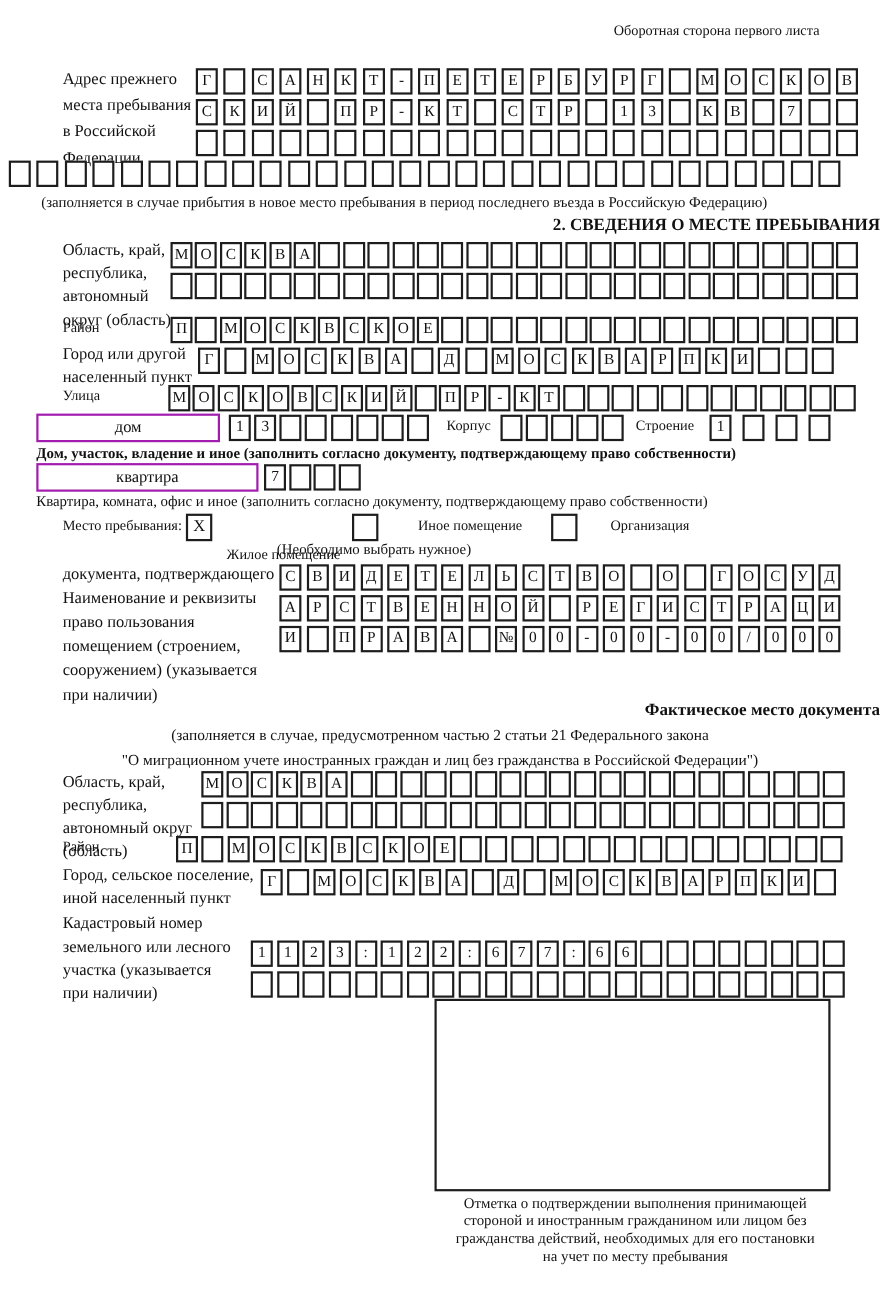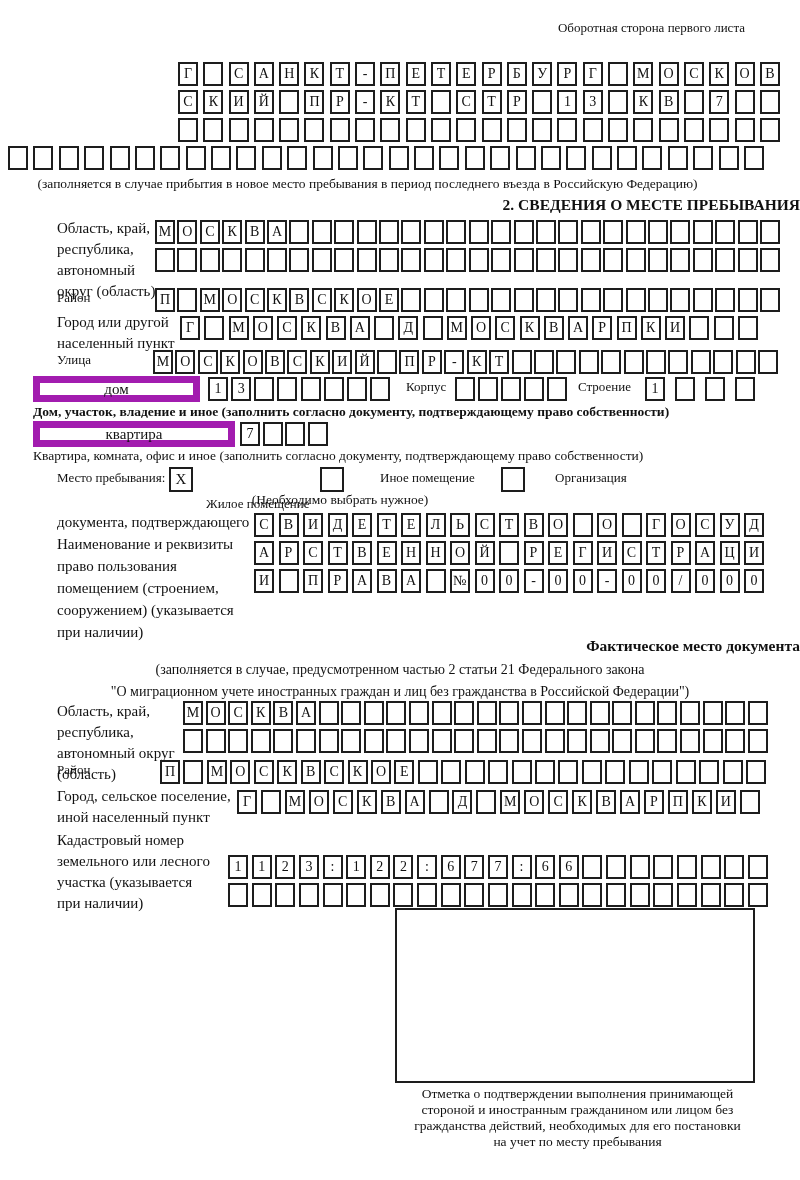--- a/index.html
+++ b/index.html
@@ -10,34 +10,40 @@
   .cell{width:20px;height:24px;border:2px solid #1d1d1d;box-sizing:border-box;background:#fff;
         display:flex;align-items:center;justify-content:center;font-size:14px;line-height:1;flex:0 0 auto;}
   .label{position:absolute;font-size:13px;white-space:nowrap;}
   .lines div{white-space:nowrap;}
   .lh21 div{line-height:21px;}
   .lh22 div{line-height:22px;}
   .lh24 div{line-height:24px;}
   .note{position:absolute;font-size:13.5px;white-space:nowrap;}
   .center{text-align:center;}
   .heading{position:absolute;left:0;width:800px;text-align:right;font-weight:bold;font-size:15.5px;}
-  .longbox{position:absolute;height:26px;border:7px solid #a21caf;box-sizing:border-box;
+  .longbox{position:absolute;height:26px;border:2px solid #a21caf;box-sizing:border-box;
            display:flex;align-items:center;justify-content:center;font-size:15px;}
   .checkbox{position:absolute;width:24px;height:25px;border:2px solid #1d1d1d;box-sizing:border-box;
             display:flex;align-items:center;justify-content:center;font-size:15px;}
   .stampbox{position:absolute;left:395px;top:908px;width:360px;height:175px;
             border:2px solid #1d1d1d;box-sizing:border-box;background:#fff;}
 </style>
 </head>
 <body>
 
 <div class="page">
 
   <div class="label" style="left:400px;top:20px;width:345px;text-align:right;">Оборотная сторона первого листа</div>
 
+  <div class="abs lines lh24" style="left:57px;top:60px;font-size:15px;">
+      <div>Адрес прежнего</div>
+      <div>места пребывания</div>
+      <div>в Российской</div>
+      <div>Федерации</div>
+    </div>
   <div class="row" style="left:178px;top:62px;width:602px;">
       <div class="cell">Г</div>
       <div class="cell"></div>
       <div class="cell">С</div>
       <div class="cell">А</div>
       <div class="cell">Н</div>
       <div class="cell">К</div>
       <div class="cell">Т</div>
       <div class="cell">-</div>
       <div class="cell">П</div>

